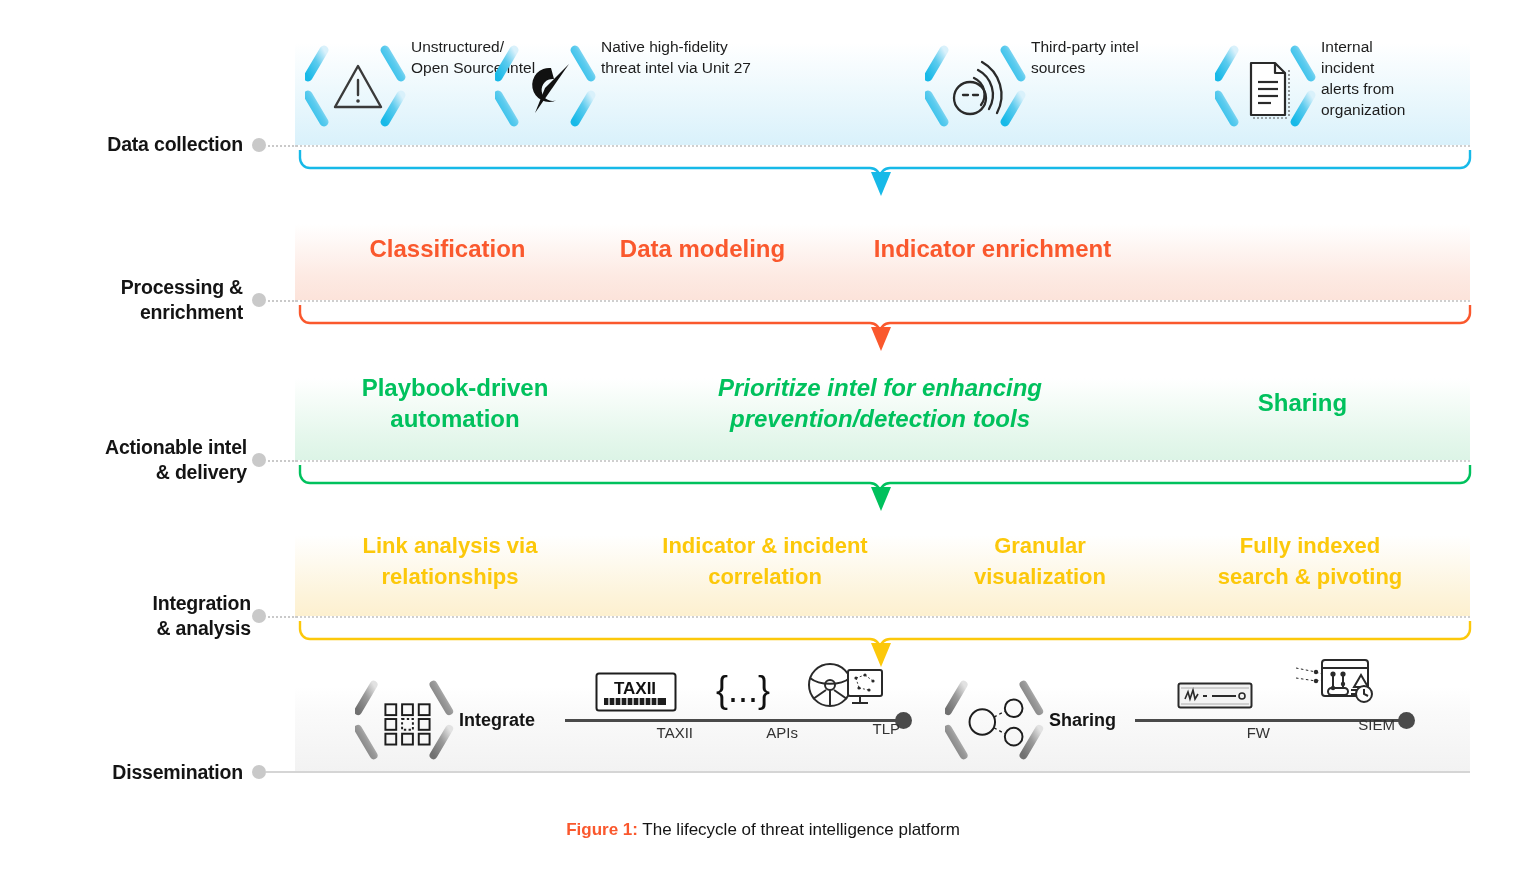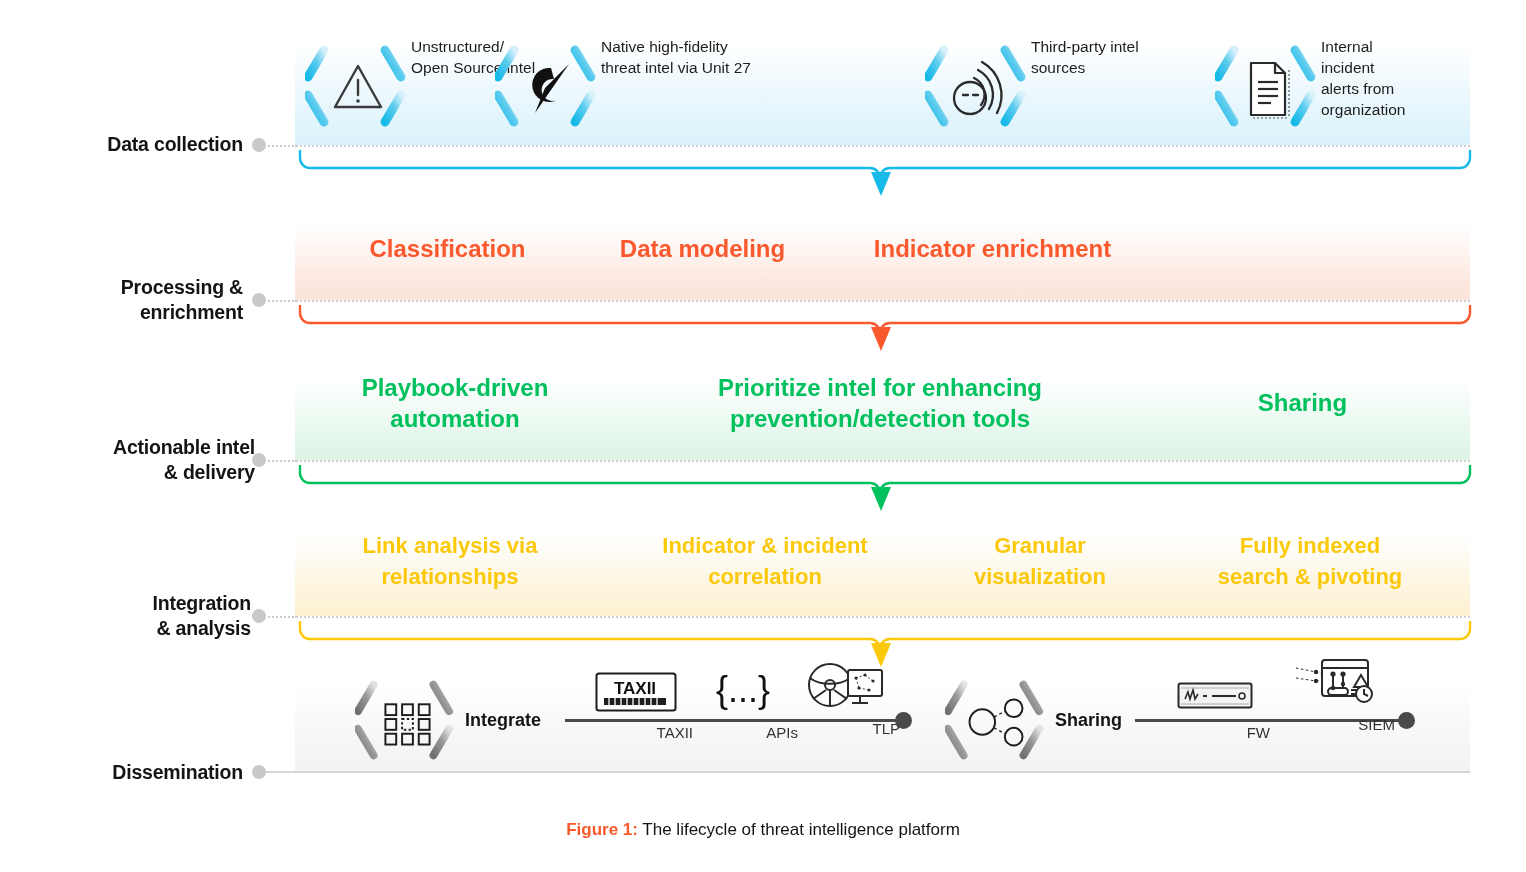--- a/index.html
+++ b/index.html
@@ -68,21 +68,21 @@
   .cap-green {color:#00c15d;font-size:24px;}
   .cap-yellow{color:#fcc80a;font-size:22px;}
 
   
   .bracket{position:absolute;}
 
   
   .dis-group{position:absolute;display:flex;align-items:center;}
   .dis-hex{position:relative;width:104px;height:110px;flex:0 0 auto;}
   .dis-name{
-    font-weight:bold;font-size:18px;color:#141414;margin-left:6px;white-space:nowrap;
+    font-weight:bold;font-size:18px;color:#141414;margin-left:0;white-space:nowrap;
   }
   .dis-item{position:absolute;text-align:right;}
   .dis-item-icon{height:44px;display:flex;align-items:flex-end;justify-content:center;}
   .dis-item-label{font-size:15px;color:#333;margin-top:12px;}
 
   
   .caption{
     position:absolute;
     width:100%;
     text-align:center;
@@ -113,21 +113,21 @@
 
   <div class="stage-label" style="left:0;width:243px;top:132px;">Data collection</div>
   <div class="stage-dot" style="left:252px;top:138px;"></div>
   <div class="stage-dotted" style="left:268px;top:145px;width:30px;"></div>
 
   <div class="stage-label" style="left:0;width:243px;top:275px;">Processing &amp;
 enrichment</div>
   <div class="stage-dot" style="left:252px;top:293px;"></div>
   <div class="stage-dotted" style="left:268px;top:300px;width:30px;"></div>
 
-  <div class="stage-label" style="left:12px;width:243px;top:435px;">Actionable intel
+  <div class="stage-label" style="left:4px;width:243px;top:435px;">Actionable intel
 &amp; delivery</div>
   <div class="stage-dot" style="left:252px;top:453px;"></div>
   <div class="stage-dotted" style="left:268px;top:460px;width:30px;"></div>
 
   <div class="stage-label" style="left:8px;width:243px;top:591px;">Integration
 &amp; analysis</div>
   <div class="stage-dot" style="left:252px;top:609px;"></div>
   <div class="stage-dotted" style="left:268px;top:616px;width:30px;"></div>
 
   <div class="stage-label" style="left:0;width:243px;top:760px;">Dissemination</div>
@@ -249,21 +249,21 @@
   <div class="cap cap-orange" style="left:560px;top:233px;width:285px;">Data modeling</div>
   <div class="cap cap-orange" style="left:845px;top:233px;width:295px;">Indicator enrichment</div>
 
   <svg class="bracket" style="left:285px;top:303px;" width="1200" height="58" viewBox="0 0 1200 58">
     <path d="M15 2 v8 a10 10 0 0 0 10 10 H585 a10 10 0 0 1 10 10 a10 10 0 0 1 10 -10 H1175 a10 10 0 0 0 10 -10 v-8" fill="none" stroke="#fa582d" stroke-width="2.4"></path>
     <path d="M586 24 L606 24 L596 48 Z" fill="#fa582d"></path>
   </svg>
 
   <div class="cap cap-green" style="left:305px;top:372px;width:300px;">Playbook-driven
 automation</div>
-  <div class="cap cap-green" style="left:640px;top:372px;width:480px;">Prioritize intel for enhancing
+  <div class="cap cap-green" style="left:640px;top:372px;width:480px;font-style:italic;">Prioritize intel for enhancing
 prevention/detection tools</div>
   <div class="cap cap-green" style="left:1160px;top:387px;width:285px;">Sharing</div>
 
   <svg class="bracket" style="left:285px;top:463px;" width="1200" height="58" viewBox="0 0 1200 58">
     <path d="M15 2 v8 a10 10 0 0 0 10 10 H585 a10 10 0 0 1 10 10 a10 10 0 0 1 10 -10 H1175 a10 10 0 0 0 10 -10 v-8" fill="none" stroke="#00c15d" stroke-width="2.4"></path>
     <path d="M586 24 L606 24 L596 48 Z" fill="#00c15d"></path>
   </svg>
 
   <div class="cap cap-yellow" style="left:300px;top:530px;width:300px;">Link analysis via
 relationships</div>

